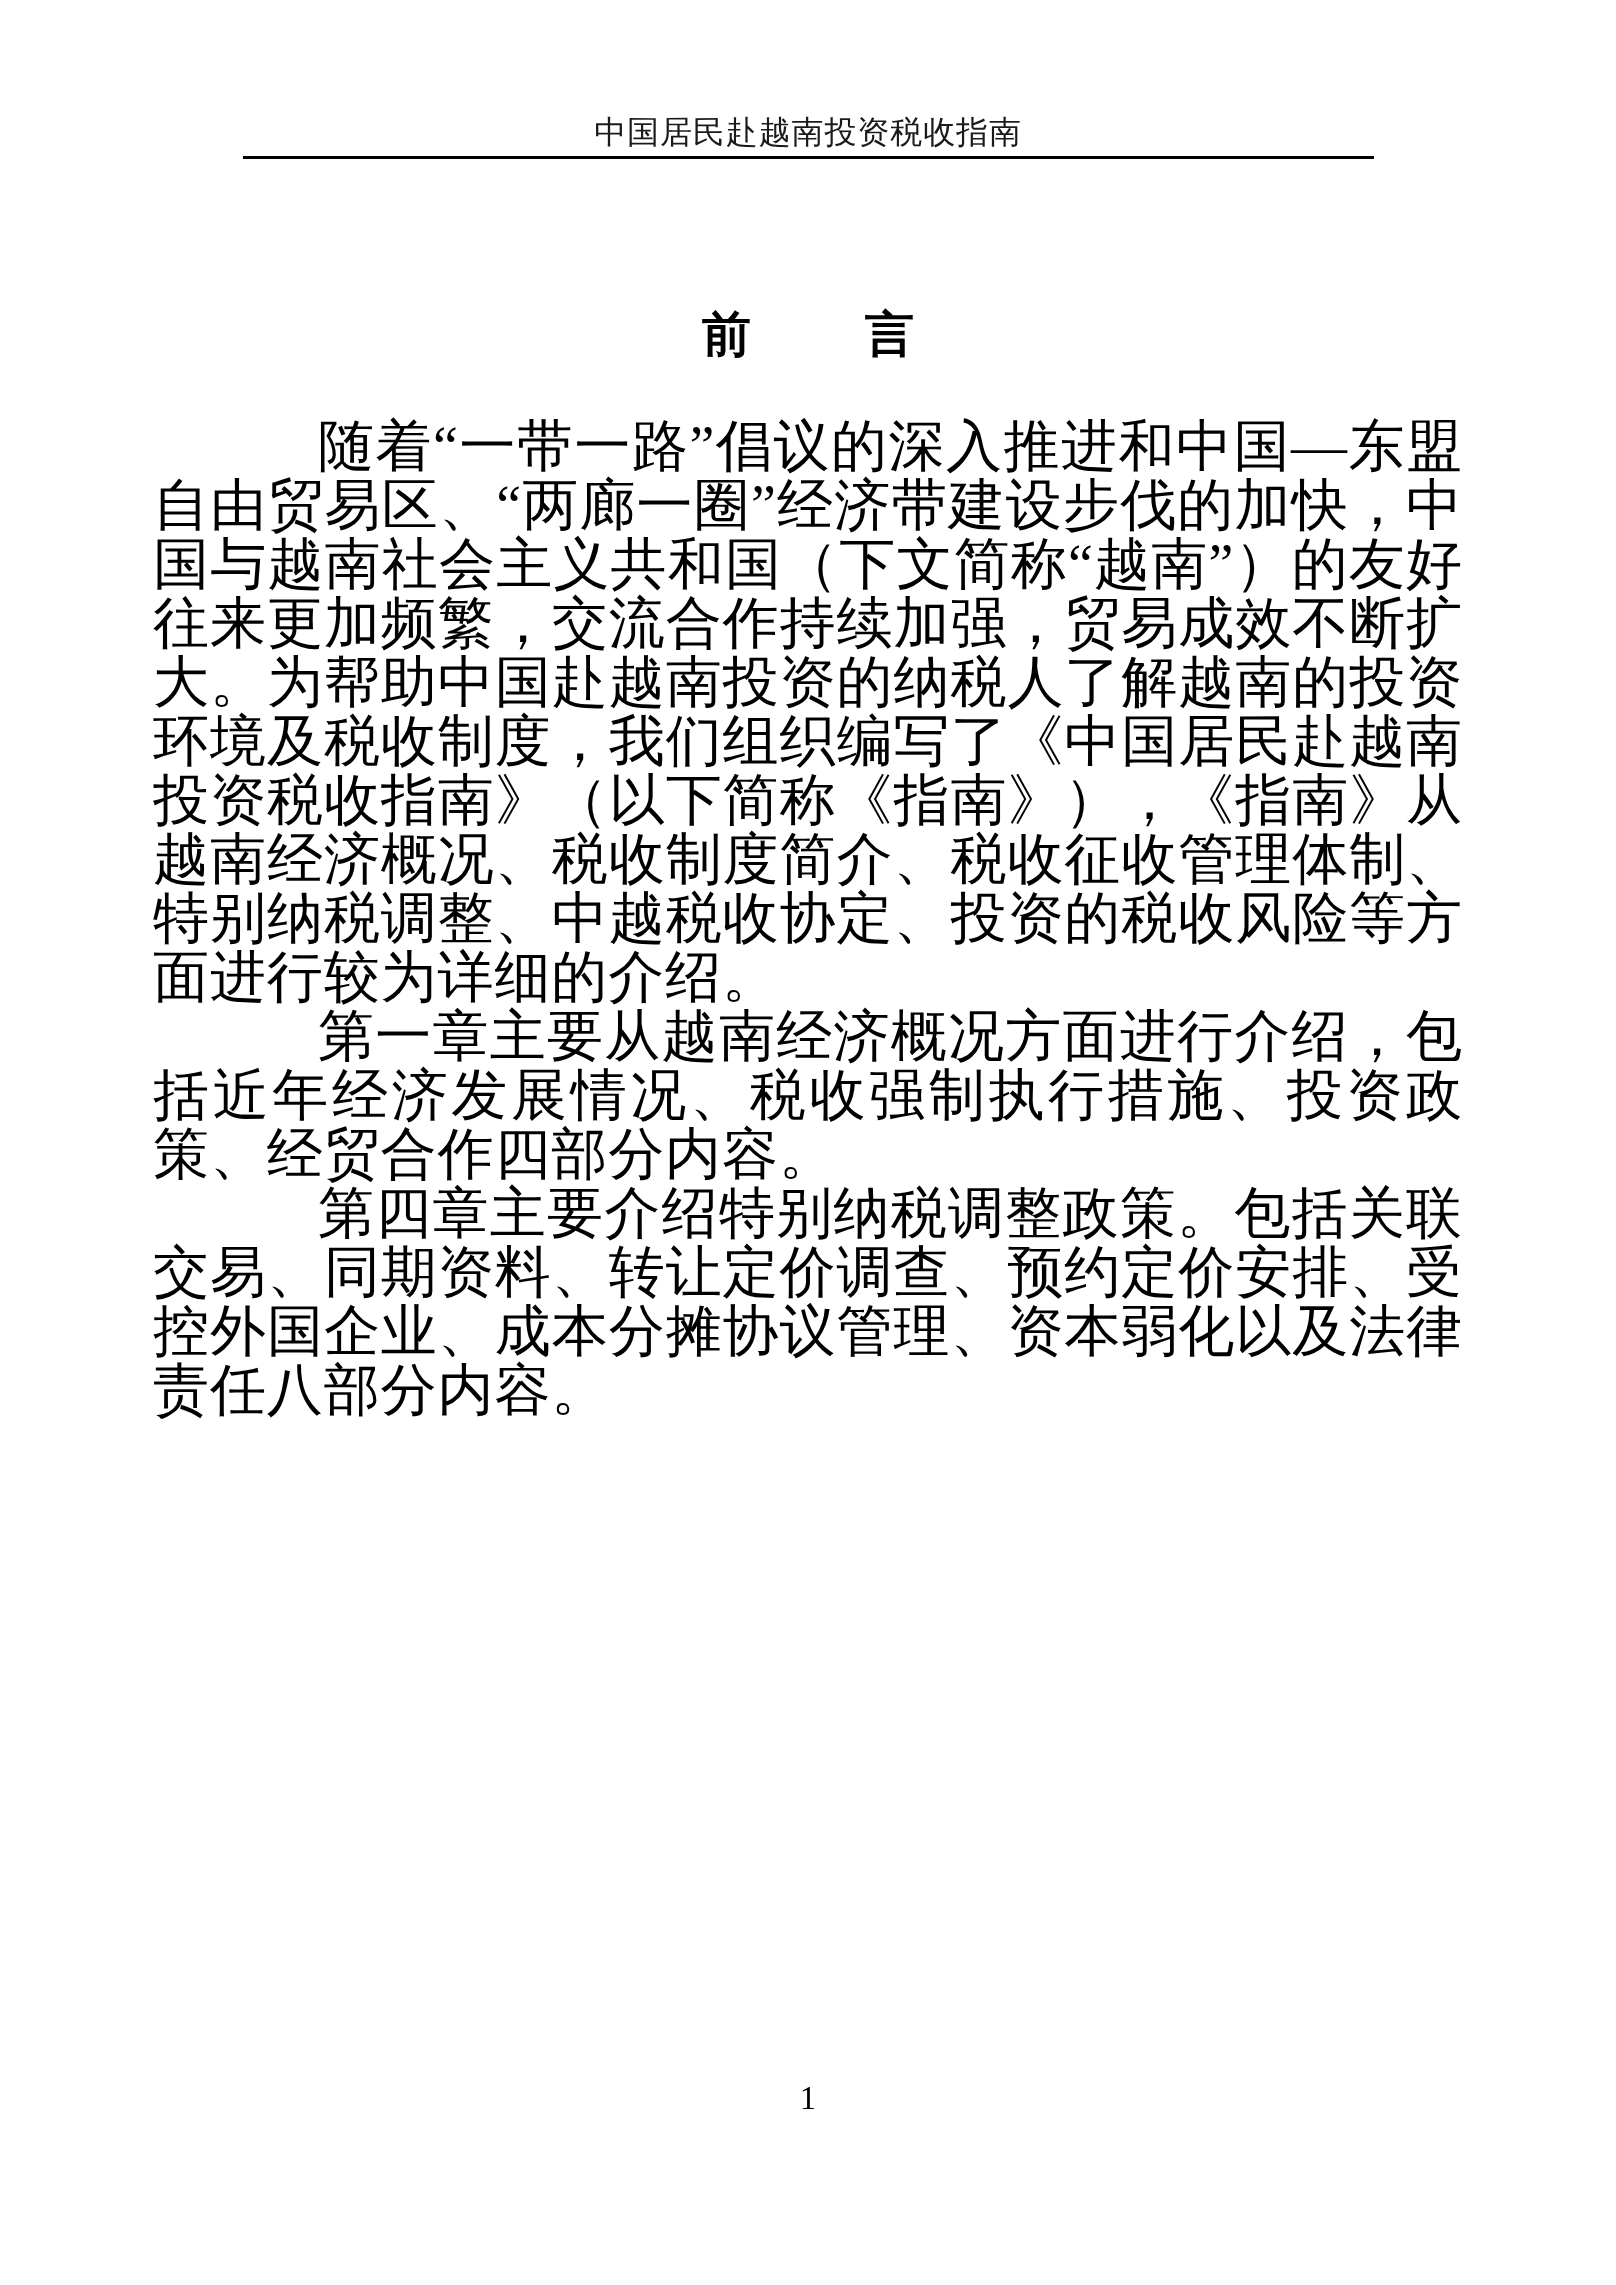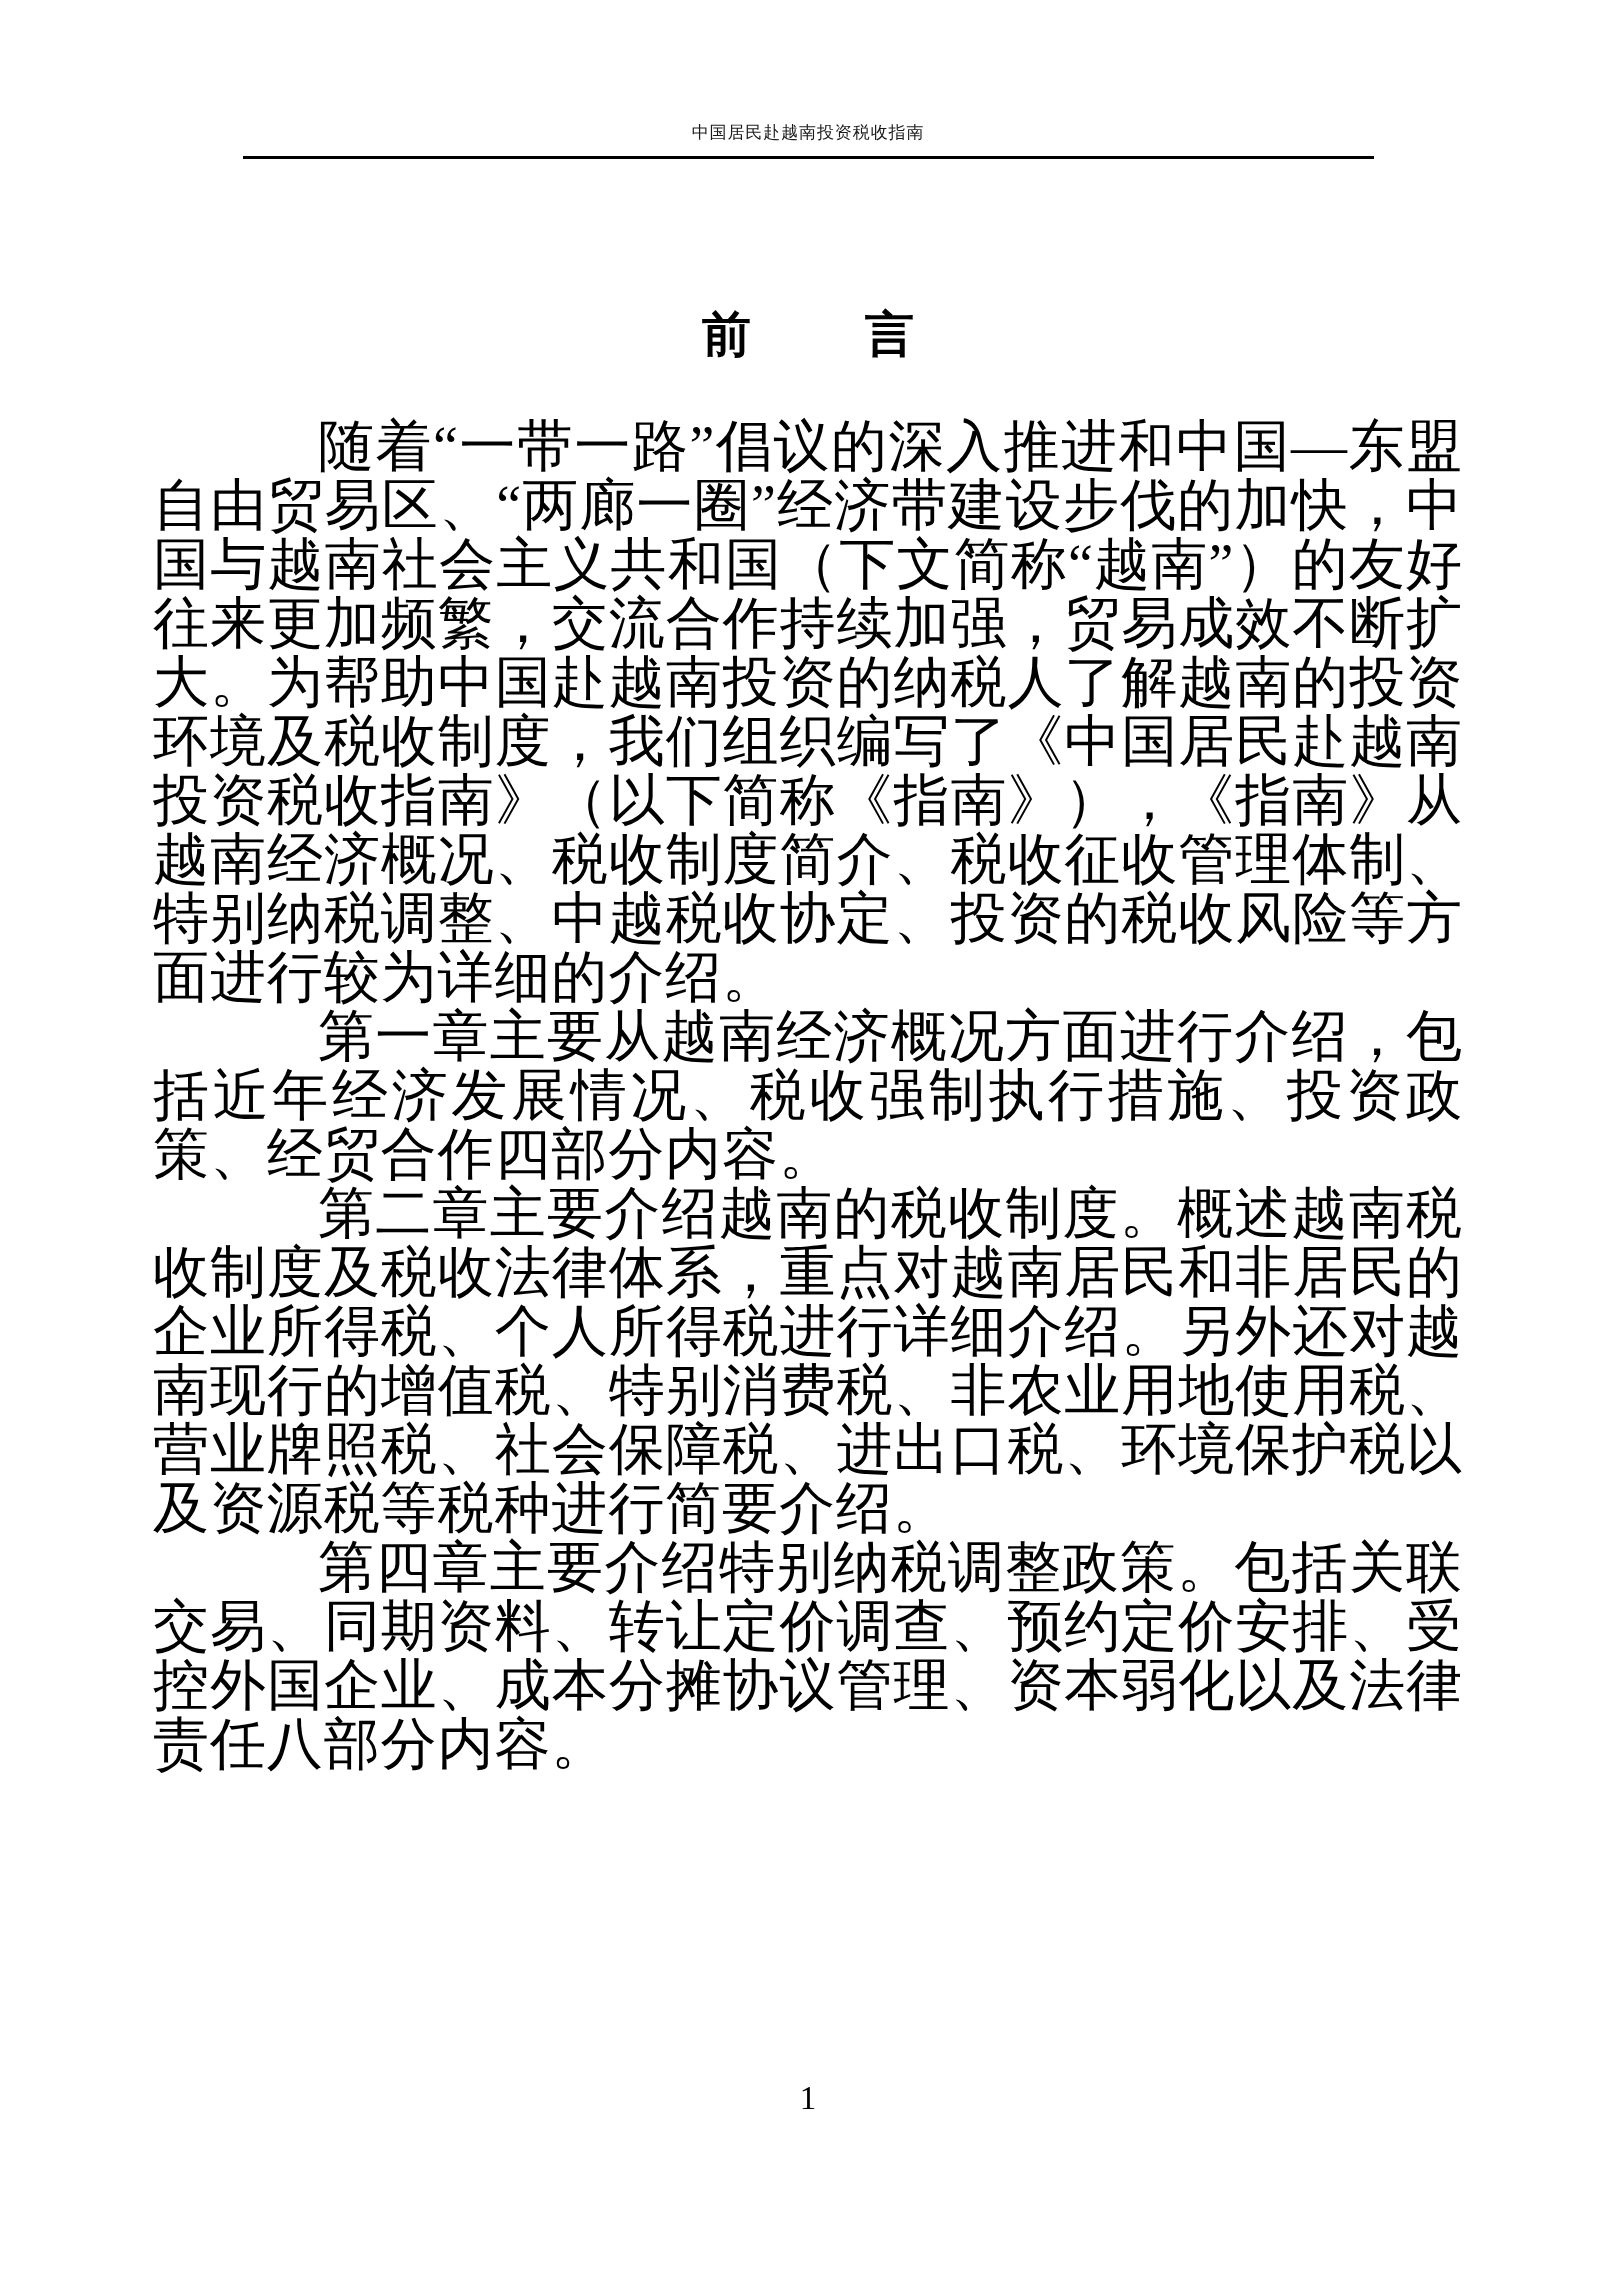--- a/index.html
+++ b/index.html
@@ -12,21 +12,21 @@
     width: 1616px;
     height: 2286px;
     background: #ffffff;
     color: #000000;
     font-family: "Liberation Serif", "DejaVu Serif", serif;
     overflow: hidden;
   }
   .running-header {
     padding-top: 118px;
     text-align: center;
-    font-size: 17px;
+    font-size: 32px;
     line-height: 29px;
     letter-spacing: 0.9px;
     color: #1a1a1a;
   }
   .header-rule {
     width: 1131px;
     height: 2.7px;
     background: #000000;
     margin: 9px auto 0 auto;
   }
@@ -73,20 +73,19 @@
   <div class="header-rule"></div>
 
   <div class="doc-title">
     <span>前</span>
     <span>言</span>
   </div>
 
   <div class="body-text">
     <p>随着“一带一路”倡议的深入推进和中国—东盟自由贸易区、“两廊一圈”经济带建设步伐的加快，中国与越南社会主义共和国（下文简称“越南”）的友好往来更加频繁，交流合作持续加强，贸易成效不断扩大。为帮助中国赴越南投资的纳税人了解越南的投资环境及税收制度，我们组织编写了《中国居民赴越南投资税收指南》（以下简称《指南》），《指南》从越南经济概况、税收制度简介、税收征收管理体制、特别纳税调整、中越税收协定、投资的税收风险等方面进行较为详细的介绍。</p>
     <p>第一章主要从越南经济概况方面进行介绍，包括近年经济发展情况、税收强制执行措施、投资政策、经贸合作四部分内容。</p>
-    <p>第二章主要介绍越南的税收制度。概述越南税收制度及税收法律体系，重点对越南居民和非居民的企业所得税、个人所得税进行详细介绍。另外还对越南现行的增值税、特别消费税、非农业用地使用税、营业牌照税、社会保障税、进出口税、环境保护税以及资源税等税种进行简要介绍。</p>
     <p>第四章主要介绍特别纳税调整政策。包括关联交易、同期资料、转让定价调查、预约定价安排、受控外国企业、成本分摊协议管理、资本弱化以及法律责任八部分内容。</p>
   </div>
 
   <div class="page-number">1</div>
 
 </div>
 
 
 </body></html>

